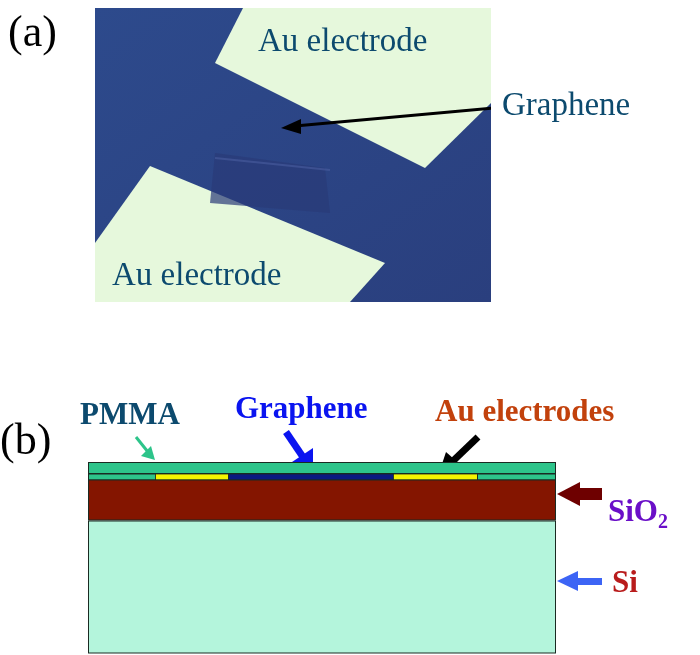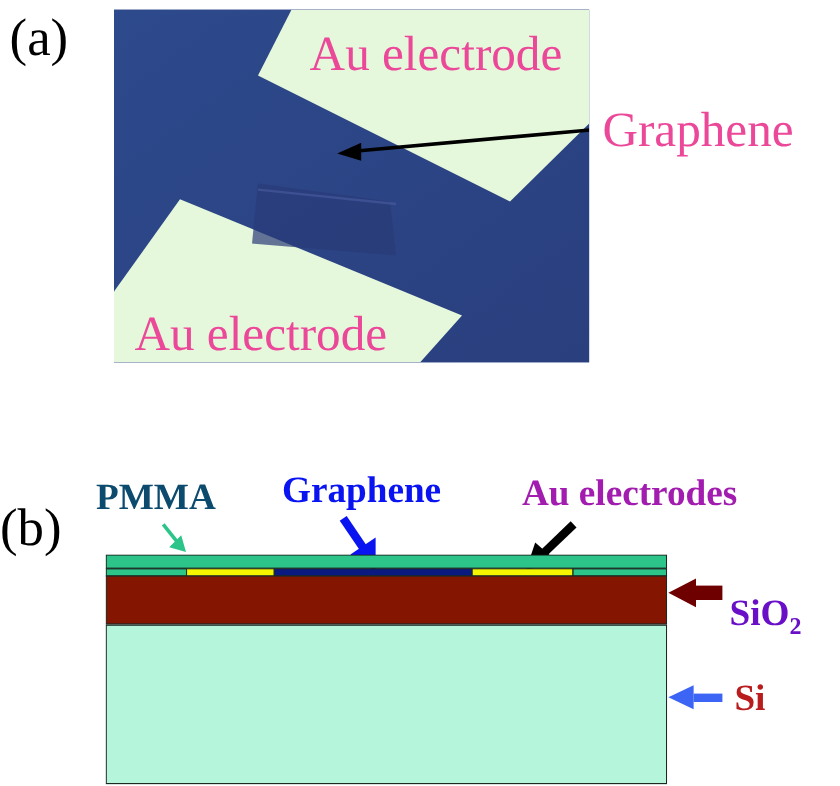--- a/index.html
+++ b/index.html
@@ -2,21 +2,21 @@
 <html><head>
   <meta charset="utf-8">
   <style>
     html, body { margin: 0; padding: 0; background: #ffffff; }
     body { width: 700px; height: 655px; position: relative; overflow: hidden;
            font-family: "Liberation Serif", "DejaVu Serif", serif; }
     .abs { position: absolute; }
     .panel-label { font-size: 44px; color: #000; line-height: 1; }
     .photo { left: 95px; top: 8px; width: 396px; height: 294px; overflow: hidden; background: #2c4586; }
     .photo svg { display: block; }
-    .img-text { font-size: 41px; color: #ec4899; line-height: 1; white-space: nowrap; }
+    .img-text { font-size: 33px; color: #0c4a6e; line-height: 1; white-space: nowrap; }
     .bold-label { font-weight: bold; font-size: 31px; line-height: 1; white-space: nowrap; }
     .stack { left: 88px; top: 462px; width: 468px; height: 192px; }
   </style>
 </head>
 <body>
 
 <div class="abs panel-label" style="left:8px; top:10px;">(a)</div>
 
 <div class="abs photo">
   <svg width="396" height="294" viewBox="0 0 396 294">
@@ -41,21 +41,21 @@
 </div>
 
 <div class="abs img-text" style="left:258px; top:24px;">Au electrode</div>
 <div class="abs img-text" style="left:112px; top:258px;">Au electrode</div>
 <div class="abs img-text" style="left:502px; top:88px;">Graphene</div>
 
 <div class="abs panel-label" style="left:0px; top:418px;">(b)</div>
 
 <div class="abs bold-label" style="left:80px; top:398px; color:#0c4a6e;">PMMA</div>
 <div class="abs bold-label" style="left:235px; top:392px; color:#0a14f0;">Graphene</div>
-<div class="abs bold-label" style="left:435px; top:395px; color:#a21caf;">Au electrodes</div>
+<div class="abs bold-label" style="left:435px; top:395px; color:#c2410c;">Au electrodes</div>
 
 <svg class="abs" style="left:0; top:0;" width="700" height="655">
 
   <line x1="136" y1="437" x2="148" y2="452" stroke="#2dc48a" stroke-width="3"></line>
   <polygon points="155,460 141,456 151,446" fill="#2dc48a"></polygon>
 
   <line x1="286" y1="432" x2="305" y2="460" stroke="#0a14f0" stroke-width="7"></line>
   <polygon points="313,476 292,462 313,448" fill="#0a14f0"></polygon>
 
   <line x1="478" y1="437" x2="454" y2="460" stroke="#000" stroke-width="7"></line>

